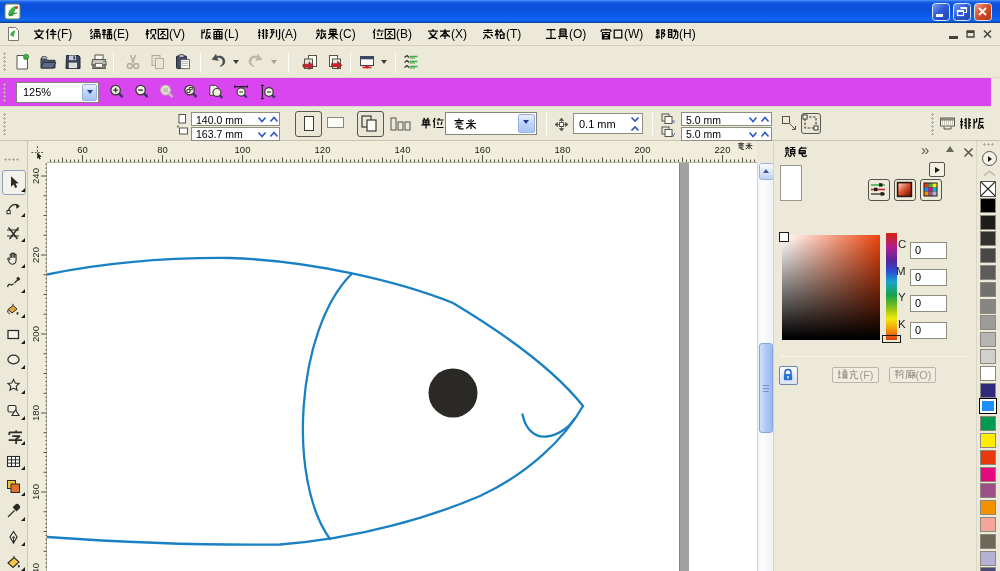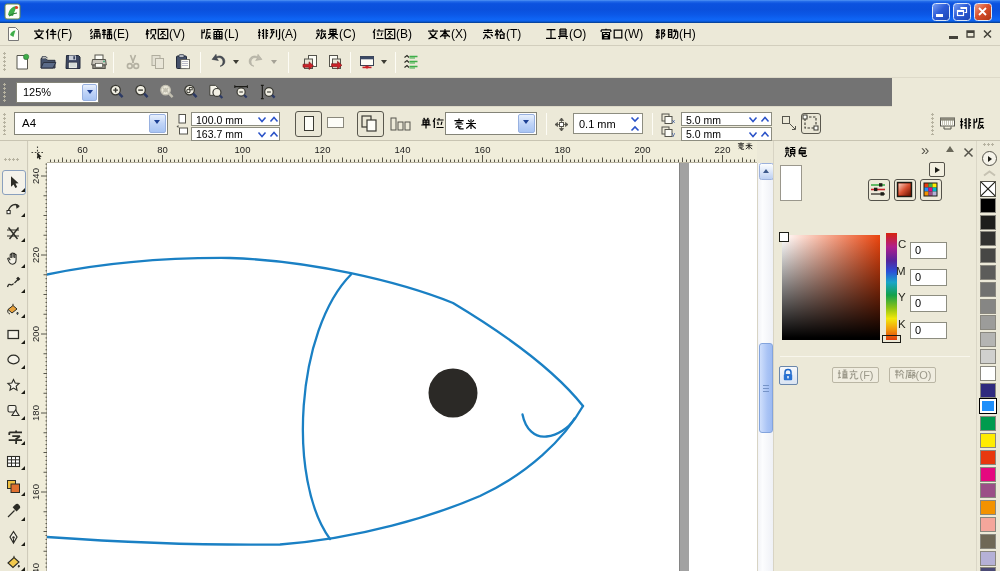--- a/index.html
+++ b/index.html
@@ -5,21 +5,21 @@
 body{font-family:"Liberation Sans",sans-serif;background:#ece9d8;position:relative}
 .abs{position:absolute}
 .cj{stroke:#000;fill:none;stroke-width:1.22;vertical-align:top}
 .cjw{stroke:#fff;fill:none;stroke-width:1.3;vertical-align:top}
 .cjg{stroke:#9d9a8b;fill:none;stroke-width:1.15;vertical-align:top}
 #titlebar{left:0;top:0;width:1000px;height:23px;background:linear-gradient(180deg,#5295f5 0%,#2068e8 7%,#0c52df 16%,#0a50dc 40%,#0b57e6 62%,#0e62f2 80%,#0f66f6 88%,#0853c8 95%,#06387f 100%)}
 #menubar{left:0;top:23px;width:1000px;height:23px;background:#ece9d8;border-bottom:1px solid #d2cebd}
 .menuitem{position:absolute;top:4px;height:16px;font-size:12px;color:#000;white-space:nowrap}
 .menuitem svg{margin-top:1px}
 #tb1{left:0;top:46px;width:1000px;height:32px;background:#ece9d8;border-bottom:1px solid #ddd9c8}
-#tb2{left:0;top:78px;width:892px;height:29px;background:#737373;border-bottom:1px solid #ddd9c8}
+#tb2{left:0;top:78px;width:991px;height:29px;background:#d946ef;border-bottom:1px solid #ddd9c8}
 #pb{left:0;top:107px;width:1000px;height:34px;background:#ece9d8;border-bottom:1px solid #c8c4b2}
 .grip{position:absolute;left:3px;width:3px;background-image:radial-gradient(circle at 1.5px 1.5px,#b6b2a0 1px,transparent 1.2px);background-size:3px 4px}
 .vsep{position:absolute;width:1px;background:#c9c5b2;border-right:1px solid #fdfcf5}
 .ticon{position:absolute;width:18px;height:18px}
 .dd{position:absolute;width:0;height:0;border-left:3px solid transparent;border-right:3px solid transparent;border-top:4px solid #3c3c34}
 .combo{position:absolute;background:#fff;border:1px solid #848478;font-size:11px;color:#000}
 .combo .btn{position:absolute;right:1px;top:1px;bottom:1px;width:15px;background:linear-gradient(180deg,#e8f0fd,#c0d4f7 50%,#a8c4f3);border:1px solid #98b1e0;border-radius:2px}
 .combo .btn:after{content:"";position:absolute;left:3.5px;top:5px;border-left:3.5px solid transparent;border-right:3.5px solid transparent;border-top:4.5px solid #1c3f94}
 .nbox{position:absolute;background:#fff;border:1px solid #8d8d80;font-size:10.5px;color:#000}
 #toolbox{left:0;top:141px;width:28px;height:430px;background:#ece9d8;border-right:1px solid #cfcbba}
@@ -375,31 +375,27 @@
  <svg class="ticon" style="left:259px;top:5px" width="19" height="19" viewBox="0 0 19 19">
       <path d="M3.5 2.5v14M2 2.5h3M2 16.5h3" stroke="#1c1c18" stroke-width="1.2" fill="none"></path>
       <circle cx="10.5" cy="9.5" r="4.5" fill="#f2f0e4" stroke="#3a3a34" stroke-width="1.3"></circle>
       <path d="M13.9 12.8l2.6 2.6" stroke="#2c3a64" stroke-width="2.4"></path>
       <path d="M8.5 9.5h4" stroke="#3a3a34" stroke-width="1.2"></path>
     </svg>
 </div>
 
 <div class="abs" id="pb">
  <div class="grip" style="top:6px;height:22px"></div>
- <div class="combo" style="left:14px;top:5px;width:154px;height:23px;font-size:11.5px">
-      <span style="position:absolute;left:7px;top:4px">A4</span>
-      <div class="btn" style="width:17px"></div>
-    </div>
  <svg class="abs" style="left:175px;top:6px" width="14" height="24" viewBox="0 0 14 24">
       <rect x="4" y="1.5" width="6.5" height="8.5" fill="#fff" stroke="#55544c"></rect>
       <path d="M1.5 13.5l2-1.5v3z" fill="#55544c"></path>
       <rect x="4.5" y="15" width="8" height="6" fill="#fff" stroke="#55544c"></rect>
     </svg>
  <div class="nbox" style="left:191px;top:5px;width:89px;height:14px">
-      <span style="position:absolute;left:4px;top:0.5px">100.0 mm</span>
+      <span style="position:absolute;left:4px;top:0.5px">140.0 mm</span>
     </div>
  <div class="nbox" style="left:191px;top:19.5px;width:89px;height:14px">
       <span style="position:absolute;left:4px;top:0.5px">163.7 mm</span>
     </div>
  <svg class="abs" style="left:256px;top:6px" width="24" height="13" viewBox="0 0 24 13">
       <path d="M2.5 4.5l3.5 4 3.5-4" fill="none" stroke="#2a52c8" stroke-width="1.5"></path>
       <path d="M14.5 8.5l3.5-4 3.5 4" fill="none" stroke="#2a52c8" stroke-width="1.5"></path>
     </svg>
  <svg class="abs" style="left:256px;top:20.5px" width="24" height="13" viewBox="0 0 24 13">
       <path d="M2.5 4.5l3.5 4 3.5-4" fill="none" stroke="#2a52c8" stroke-width="1.5"></path>

